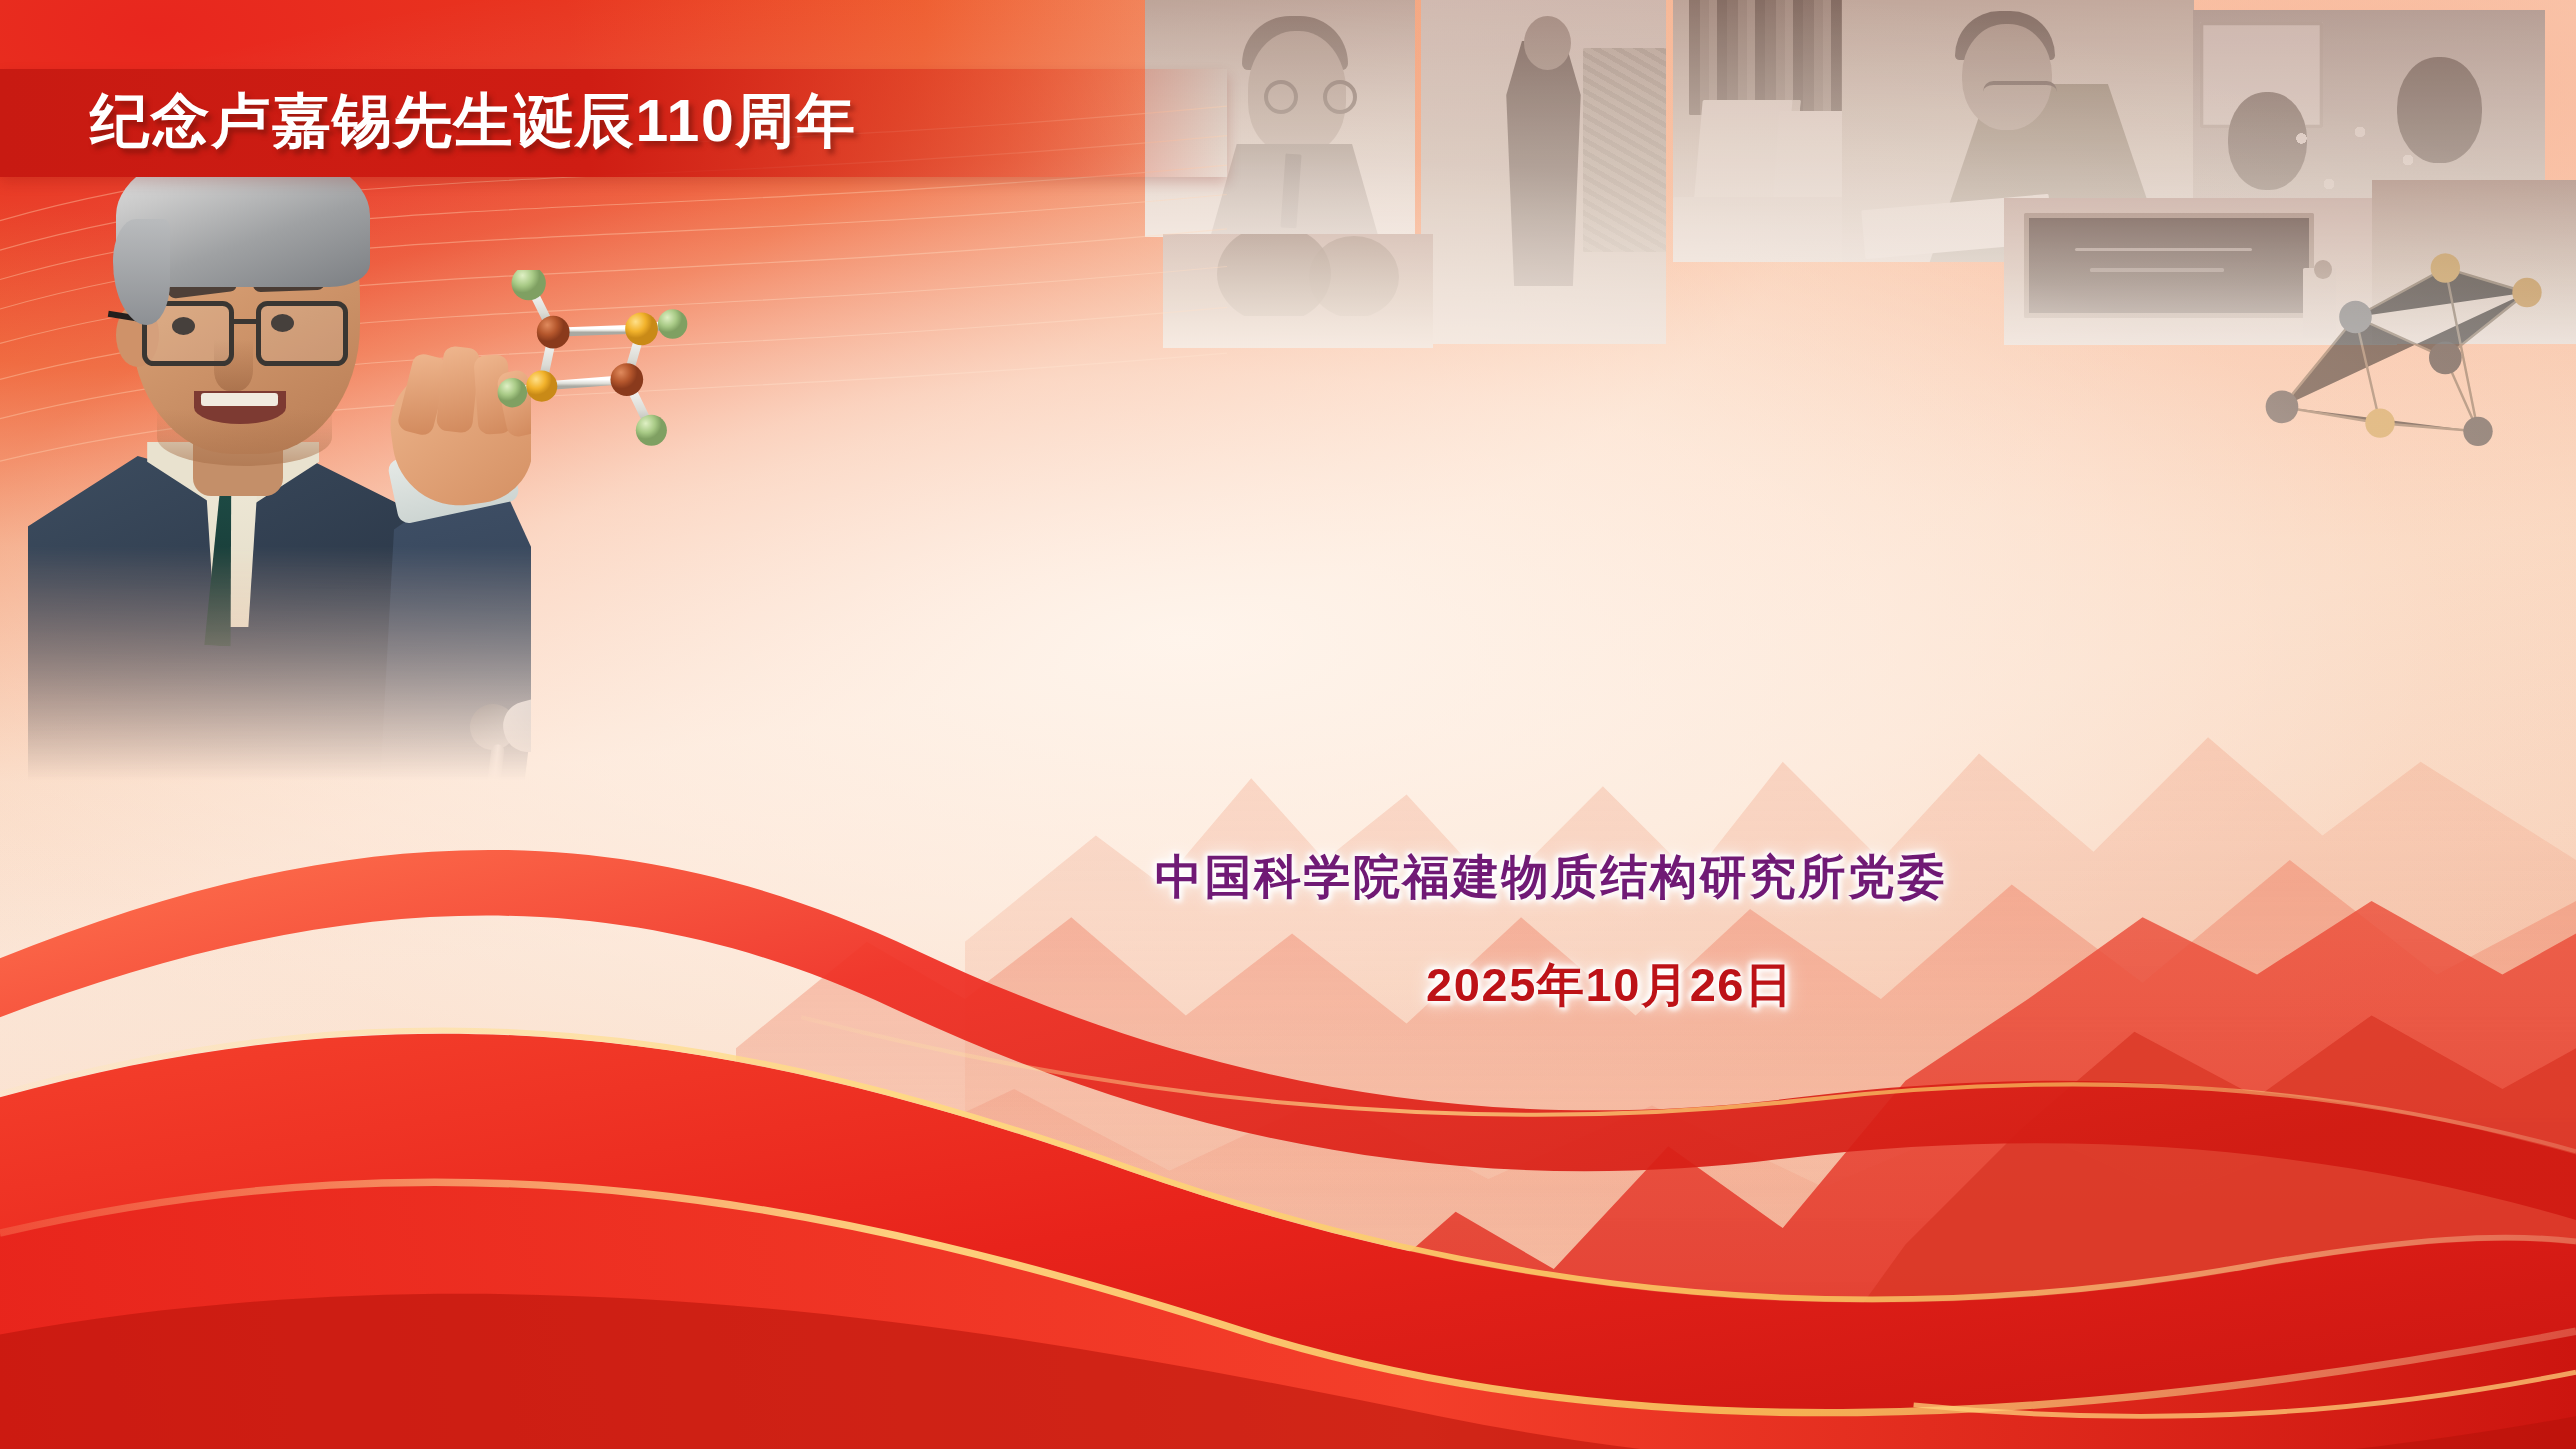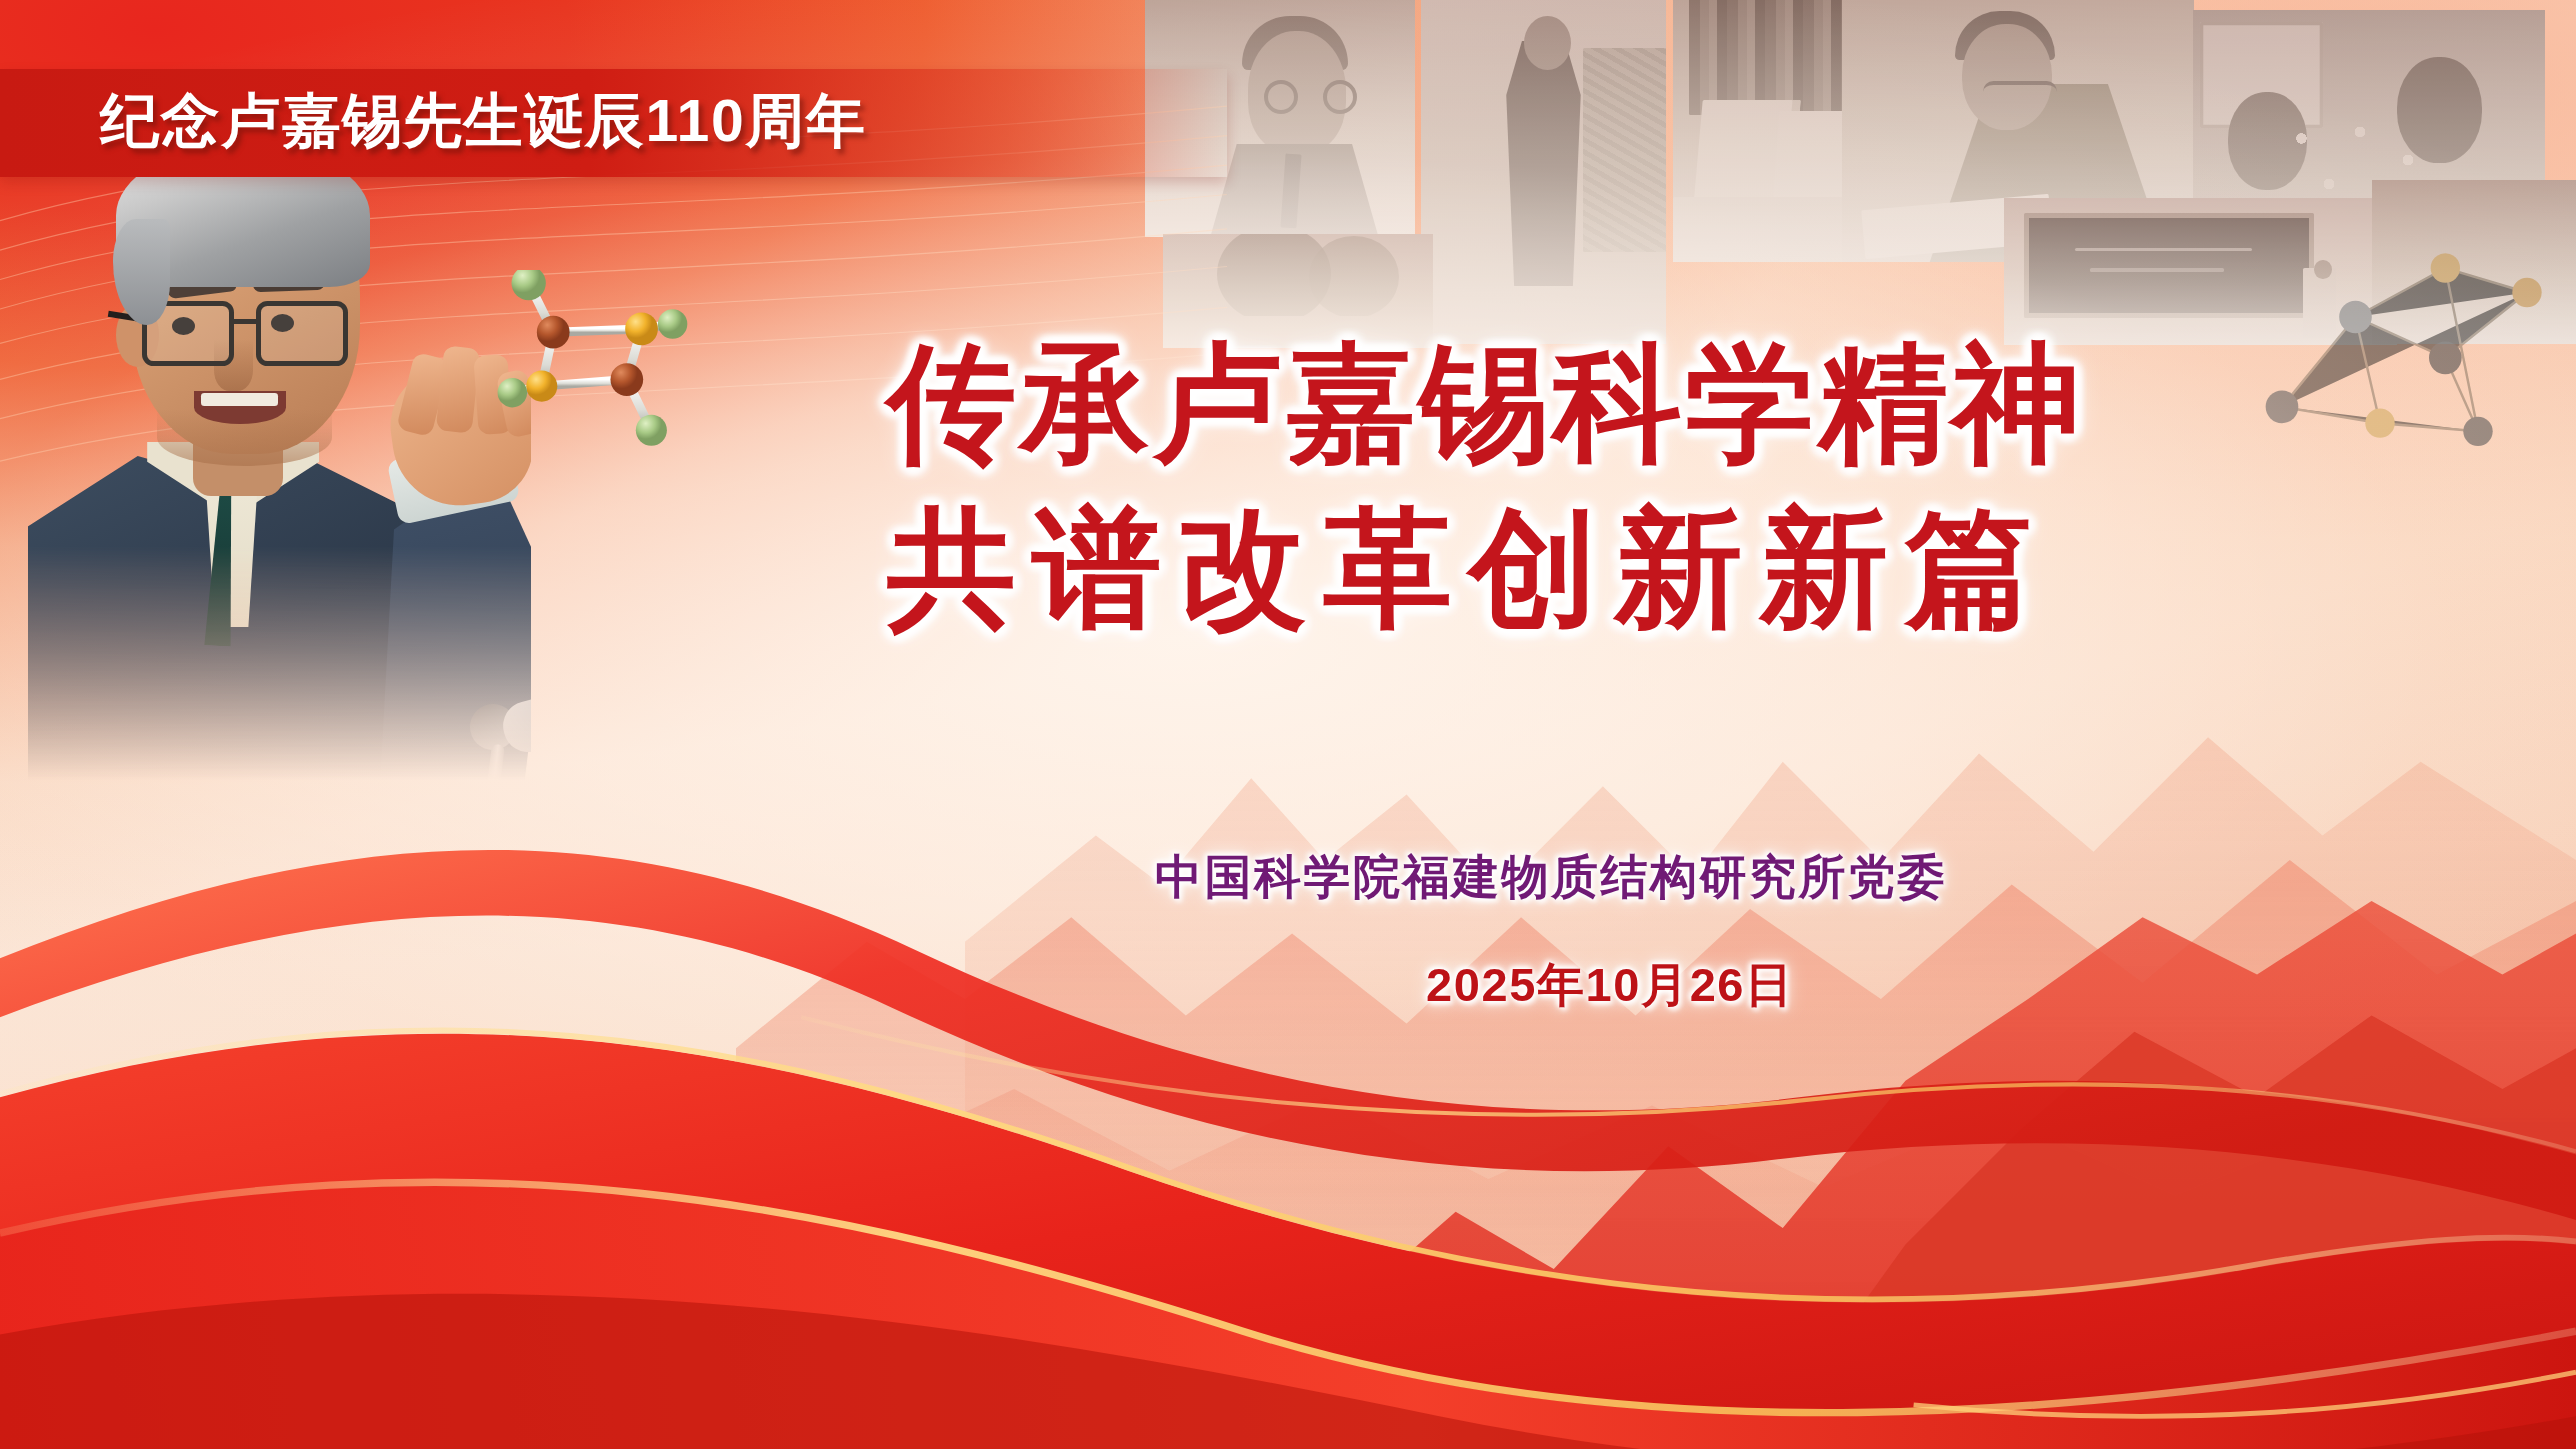--- a/index.html
+++ b/index.html
@@ -215,21 +215,21 @@
   
   .content{ position:absolute; inset:0; }
 
   
   .band{
     position:absolute; left:0; top:69px; width:1227px; height:108px;
     background:linear-gradient(90deg,#c81a12 0%,#cf1d13 48%,rgba(222,60,35,.55) 82%,rgba(230,90,60,0) 100%);
     box-shadow:0 5.7px 13px rgba(130,20,10,.22);
   }
   .band-text{
-    position:absolute; left:100px; top:82px;
+    position:absolute; left:90px; top:82px;
     font-size:59px; font-weight:700; letter-spacing:1.6px; color:#ffffff;
     text-shadow:4.1px 4.9px 5.7px rgba(110,18,10,.55);
     white-space:nowrap;
   }
 
   
   .title-block{ position:absolute; left:887px; top:321px; width:1570px; }
   .title-line{
     font-size:129px; font-weight:700; line-height:1.28; color:#c4151c;
     letter-spacing:4.1px; white-space:nowrap;
@@ -493,24 +493,20 @@
     <circle cx="26" cy="150" r="18" fill="url(#agreen)"></circle>
     <circle cx="166" cy="134" r="20" fill="url(#abrown)"></circle>
     <circle cx="196" cy="196" r="19" fill="url(#agreen)"></circle>
   </svg>
 
   <div class="content">
 
     <div class="band"></div>
     <div class="band-text">纪念卢嘉锡先生诞辰110周年</div>
 
-    <div class="title-block">
-      <div class="title-line">传承卢嘉锡科学精神</div>
-      <div class="title-line title-line-2">共谱改革创新新篇</div>
-    </div>
 
     <div class="subtitle">中国科学院福建物质结构研究所党委</div>
 
     <div class="datetext">2025年10月26日</div>
   </div>
 
 </div>
 
 
 </body></html>

